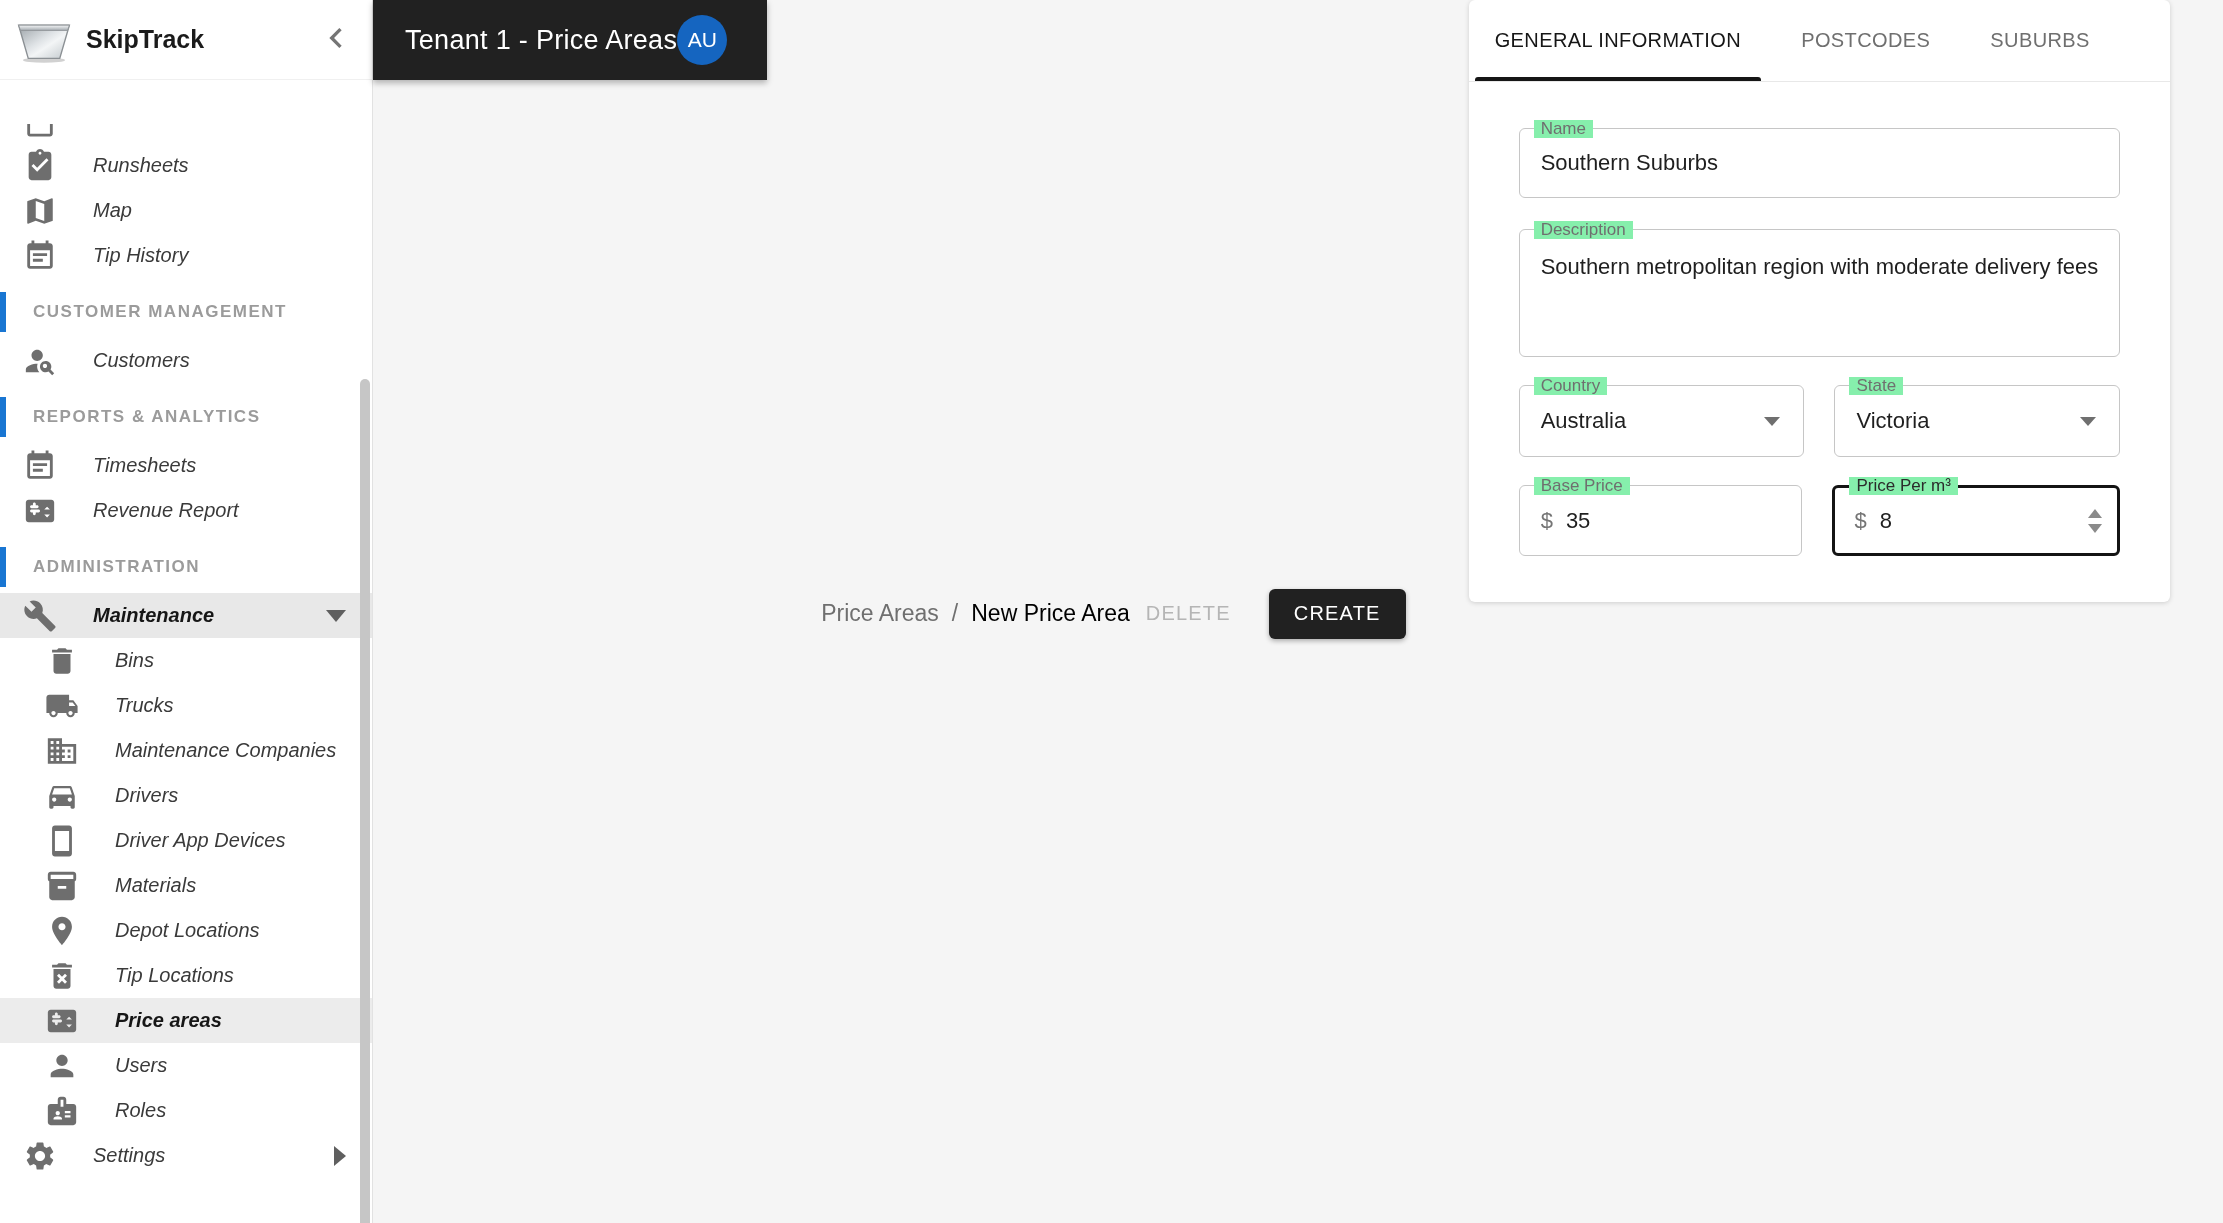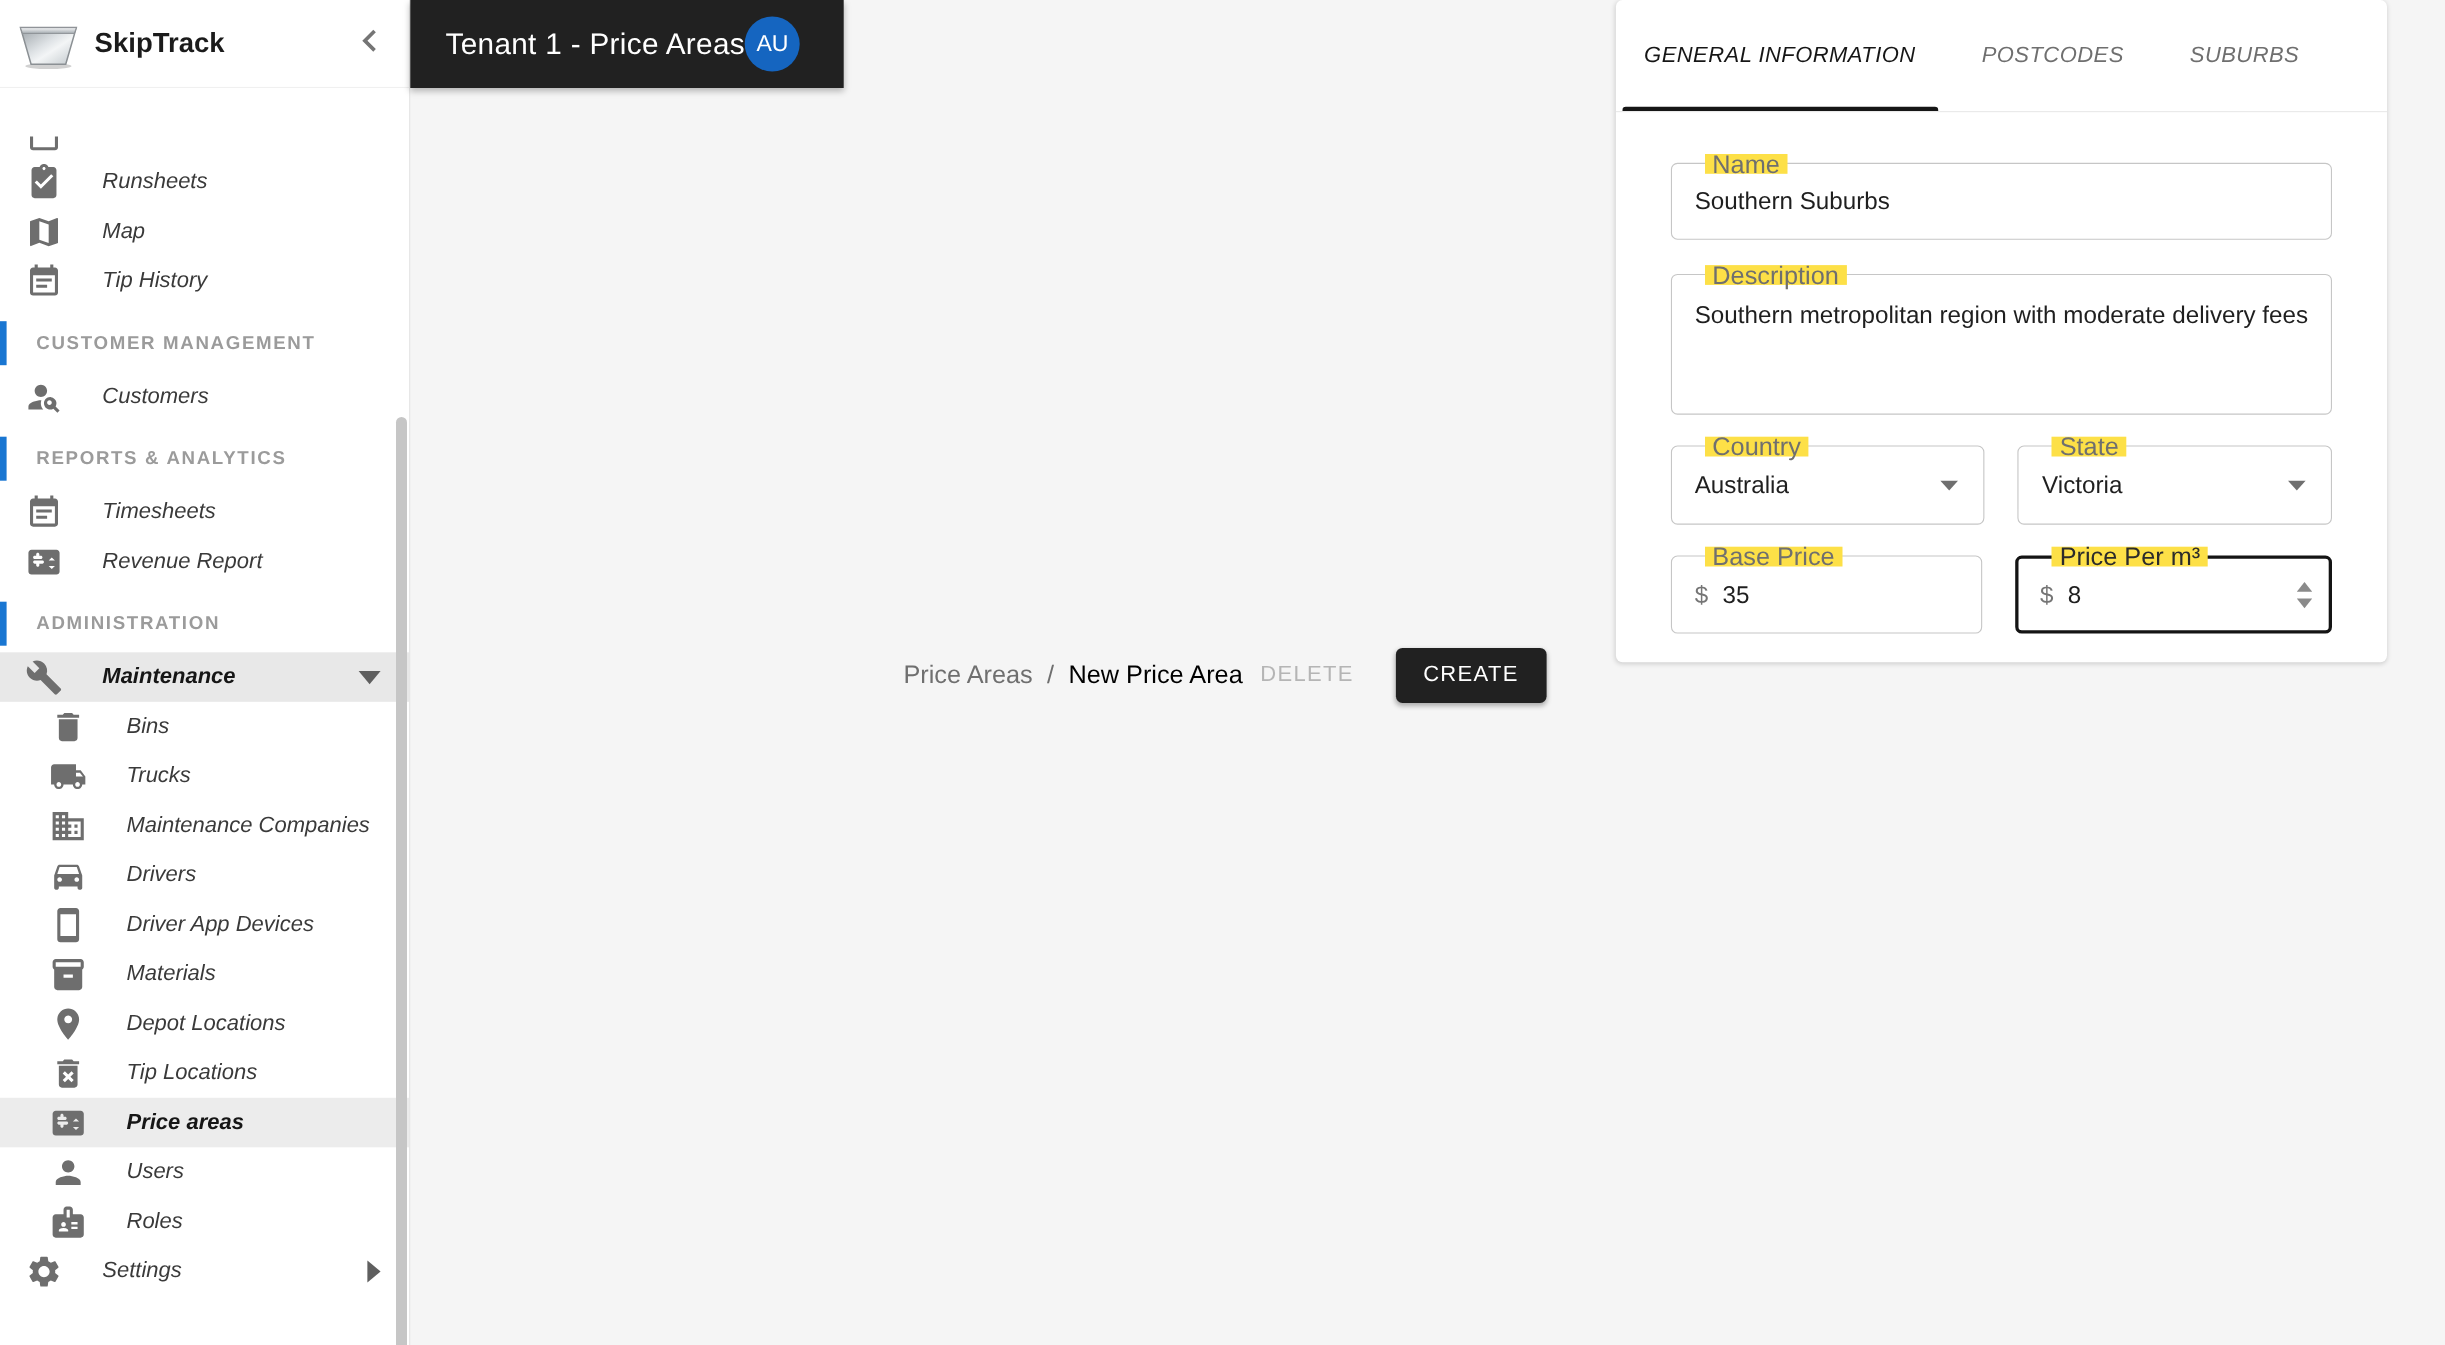--- a/index.html
+++ b/index.html
@@ -41,28 +41,28 @@
   .page-head { display:flex; align-items:center; padding:26px 30px 22px 54px; }
   .breadcrumb { display:flex; align-items:center; font-size:23px; color:#6f6f6f; gap:13px; }
   .crumb-parent { cursor:pointer; }
   .crumb-current { color:#000000; }
   .actions { margin-left:auto; display:flex; align-items:center; gap:22px; }
   .btn-delete { border:none; background:none; font-family:inherit; font-size:20px; letter-spacing:1.2px; color:#b5b5b5; height:50px; padding:0 16px; cursor:default; }
   .btn-create { border:none; background:#212121; color:#fff; font-family:inherit; font-size:20px; letter-spacing:1.2px; height:50px; padding:0 25px; border-radius:6px; box-shadow:0 2px 5px rgba(0,0,0,.3); cursor:pointer; }
 
   
   .card { margin:0 30px 0 33px; background:#fff; border-radius:6px; box-shadow:0 1px 5px rgba(0,0,0,.16); height:602px; overflow:hidden; }
-  .tabbar { display:flex; align-items:stretch; height:102px; border-bottom:1px solid #e8e8e8; padding-left:6px;font-style:italic; }
+  .tabbar { display:flex; align-items:stretch; height:82px; border-bottom:1px solid #e8e8e8; padding-left:6px; }
   .tab { display:flex; align-items:center; padding:0 20px; font-size:20px; letter-spacing:.4px; color:#6f6f6f; position:relative; cursor:pointer; font-weight:500; }
   .tab + .tab { margin-left:20px; }
   .tab.active { color:#161616; }
   .tab.active::after { content:""; position:absolute; left:0; right:0; bottom:0; height:4px; background:#161616; border-radius:3px 3px 0 0; }
   .form { padding:46px 50px; }
   .field { position:relative; border:1px solid #c6c6c6; border-radius:6px; background:#fff; cursor:text; }
-  .field-label { position:absolute; top:-9px; left:30px; background:#fde047; padding:0 7px; font-size:23px; color:#6f6f6f; line-height:18px; white-space:nowrap; }
+  .field-label { position:absolute; top:-9px; left:14px; background:#86efac; padding:0 7px; font-size:17px; color:#6f6f6f; line-height:18px; white-space:nowrap; }
   .field-value { font-size:22px; color:#1f1f1f; padding:0 21px; height:100%; display:flex; align-items:center; }
   .name-field { height:70px; margin-bottom:31px; }
   .desc-field { height:128px; margin-bottom:28px; }
   .desc-field .field-value { align-items:flex-start; padding-top:24px; }
   .grid-row { display:flex; gap:30px; margin-bottom:28px; }
   .grid-row > .field { flex:1; }
   .grid-row.last { margin-bottom:0; }
   .select-field { height:72px; cursor:pointer; }
   .select-arrow { position:absolute; right:23px; top:50%; margin-top:-4px; width:0; height:0; border-left:8px solid transparent; border-right:8px solid transparent; border-top:9px solid #6f6f6f; }
   .price-field { height:71px; }

